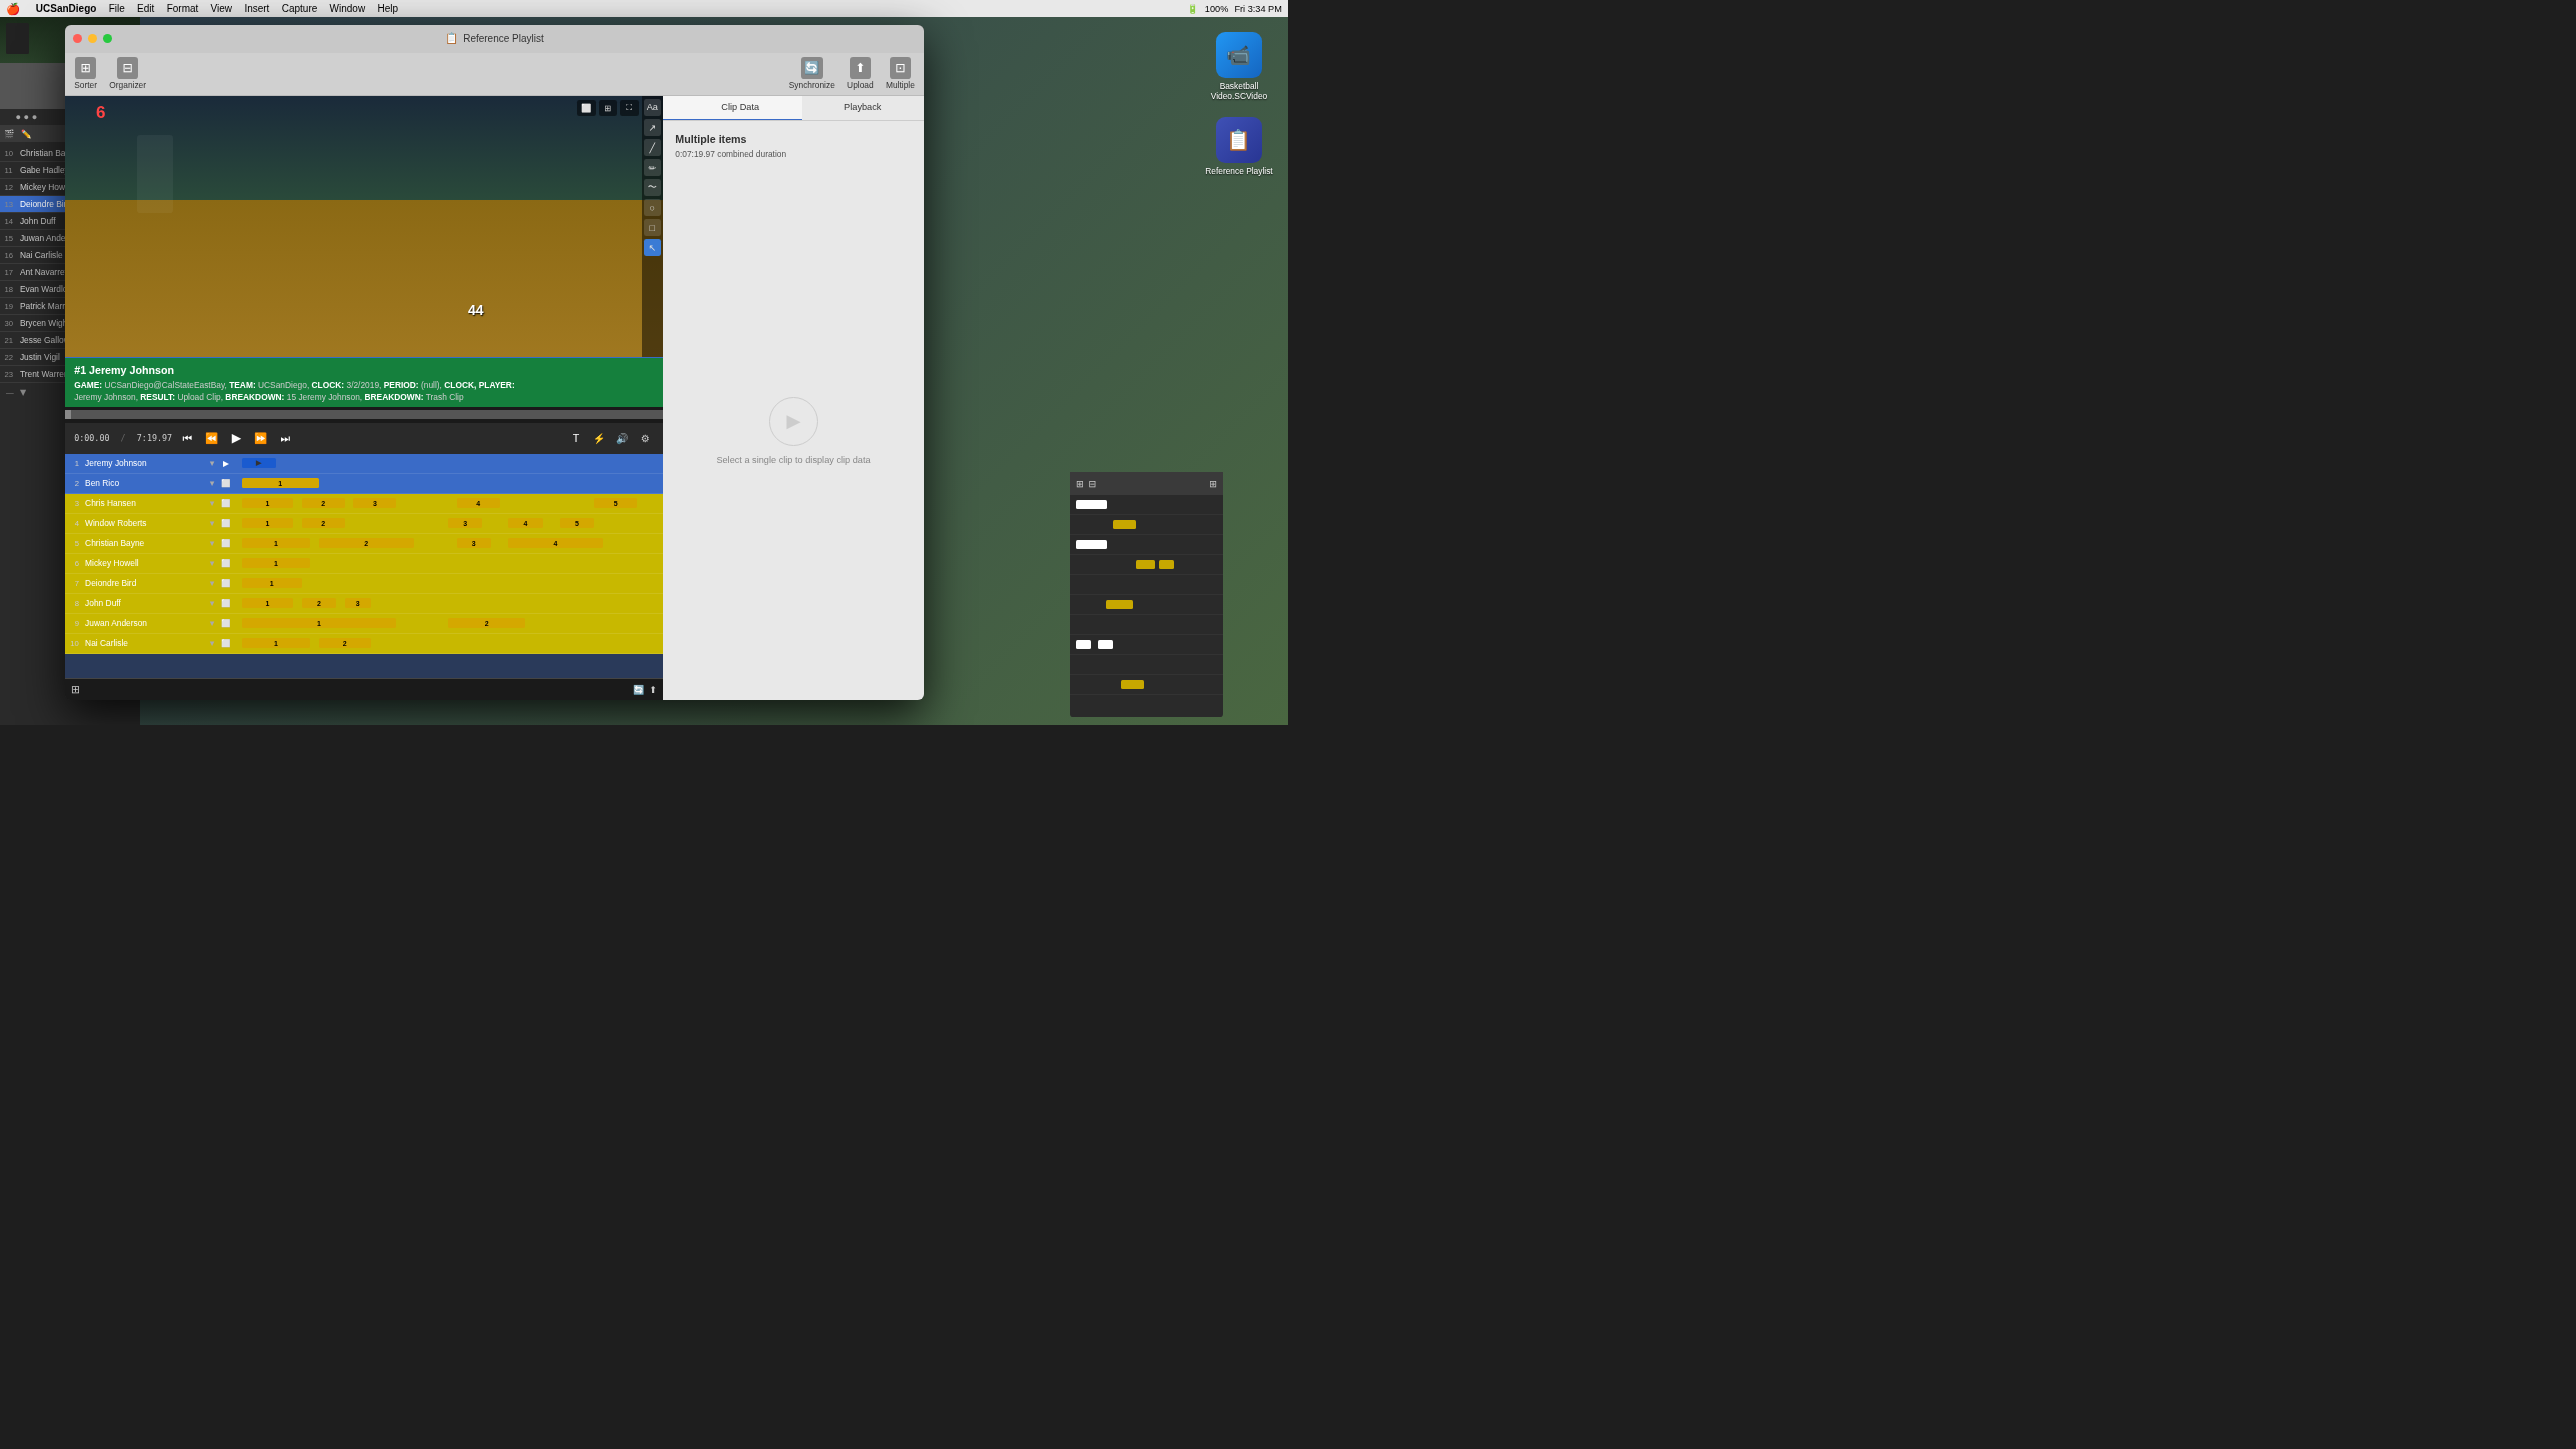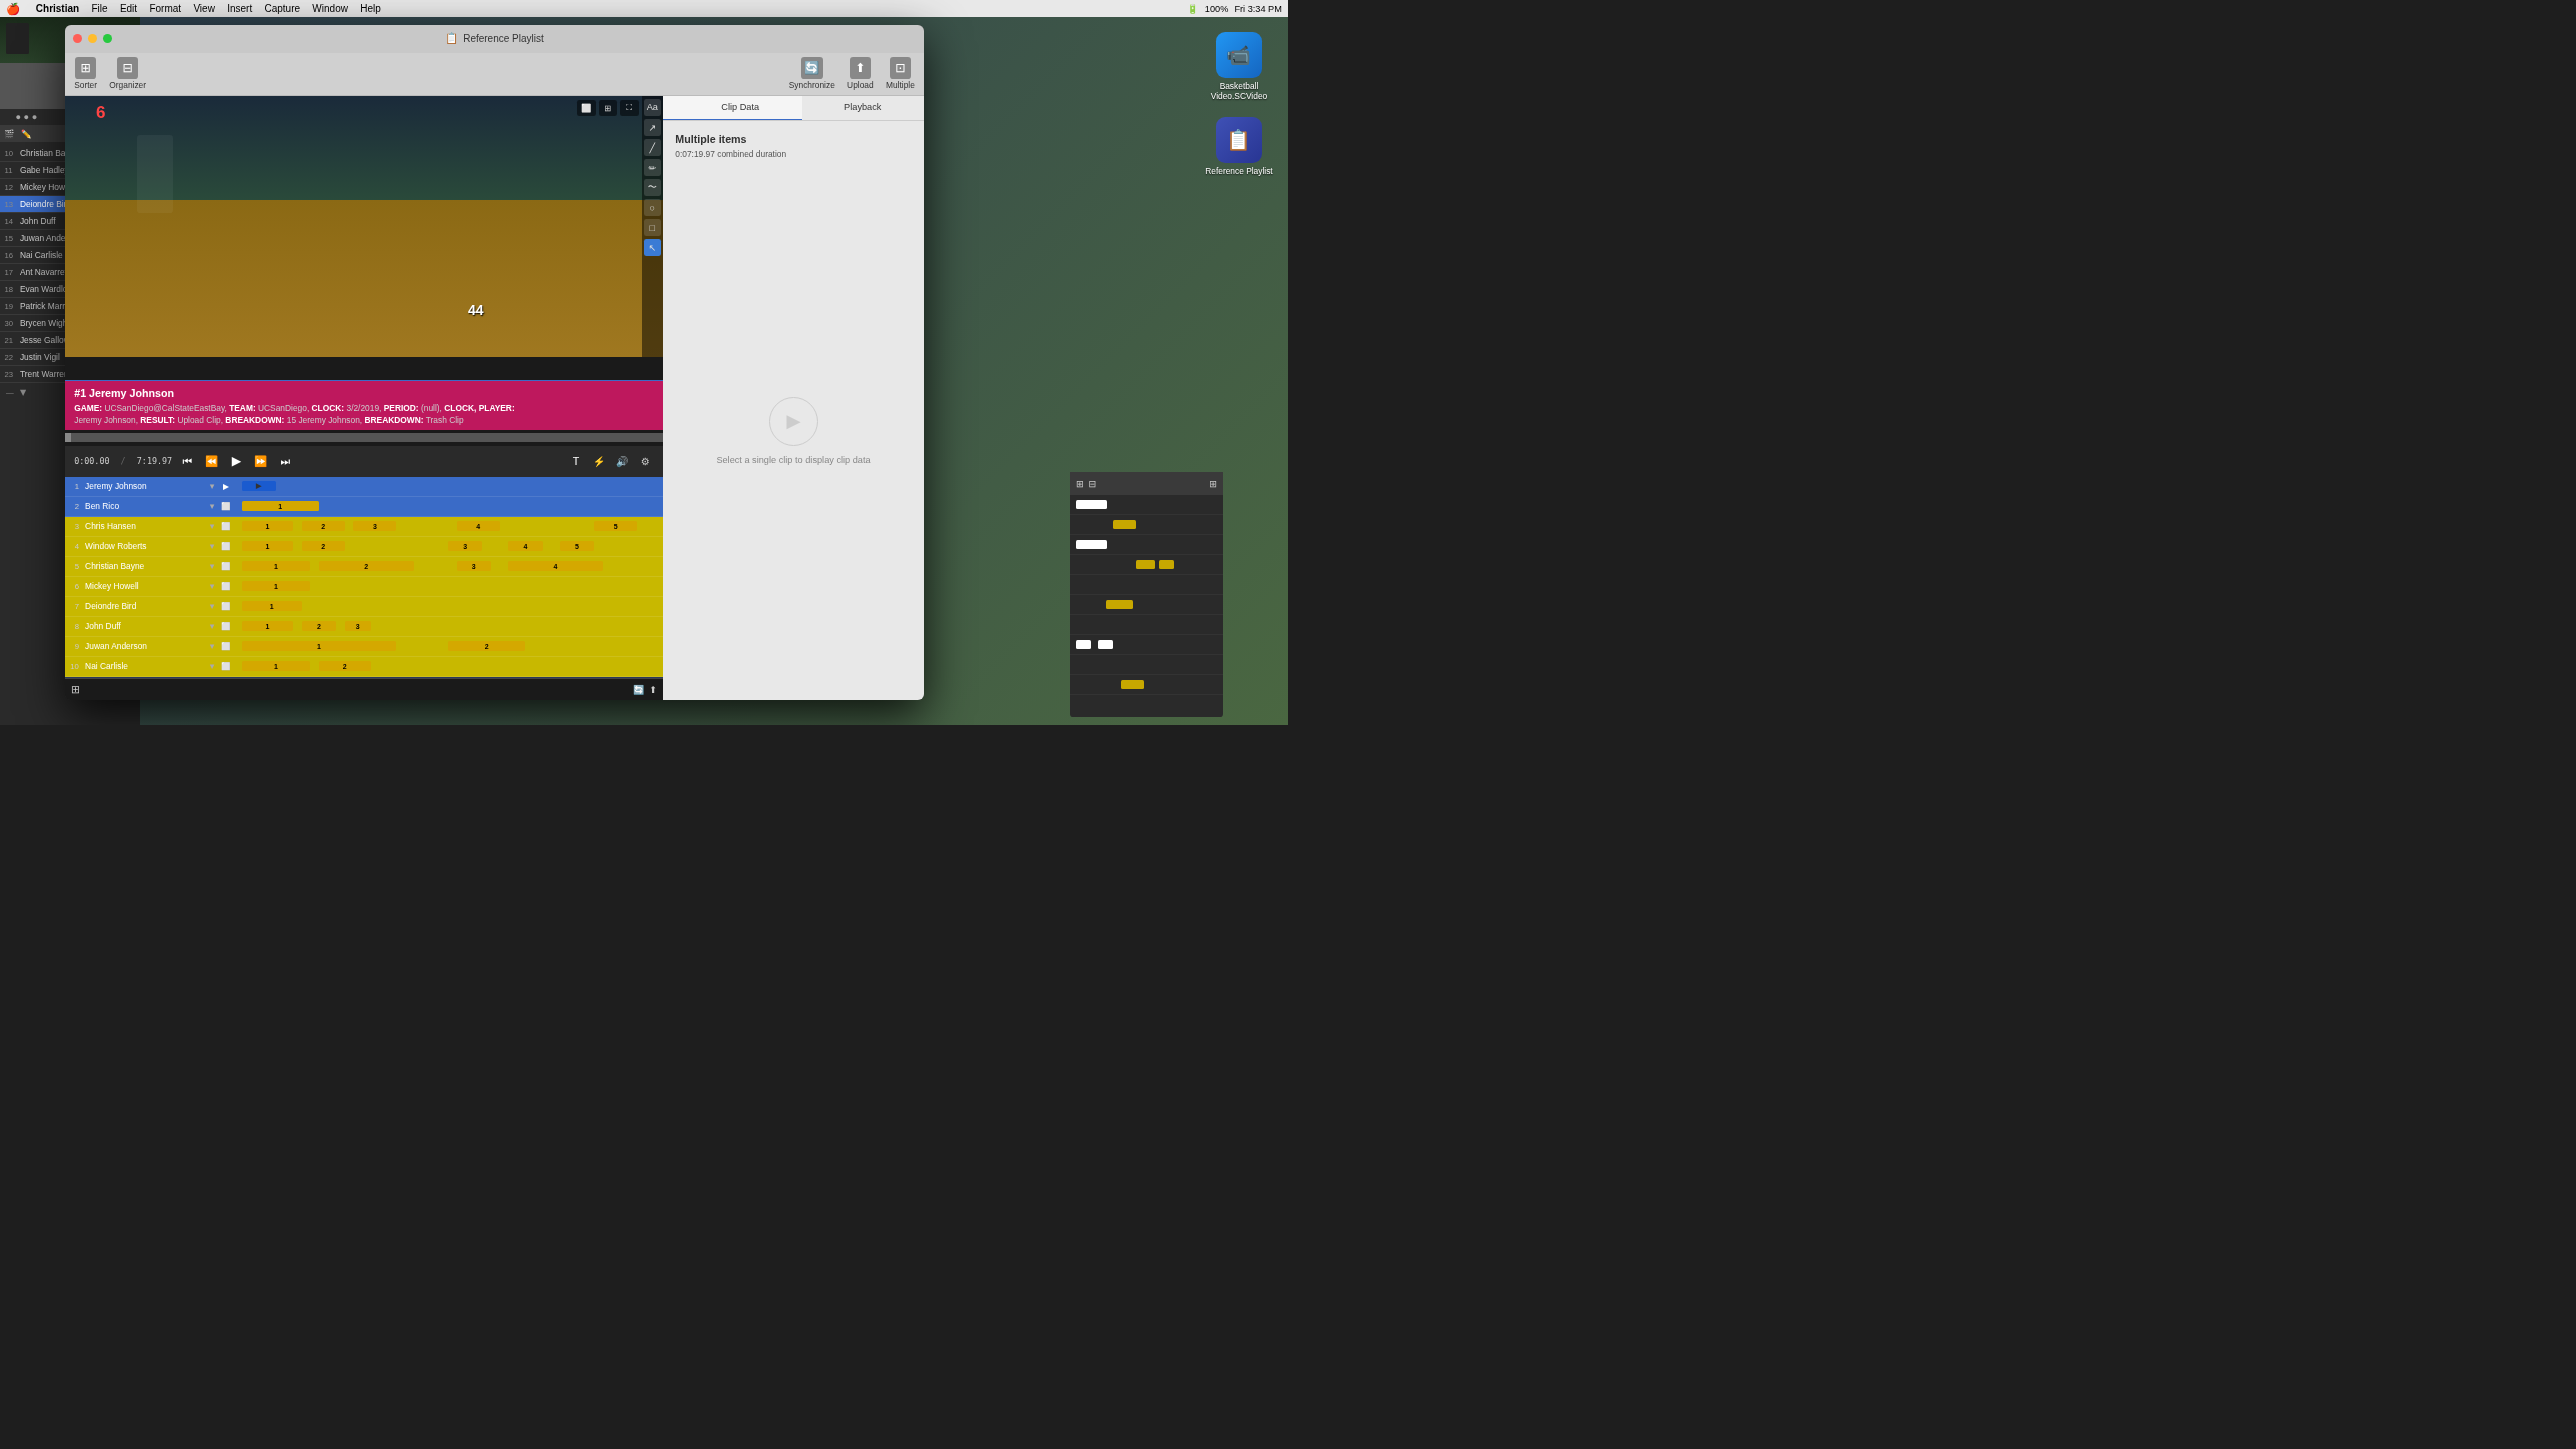--- a/index.html
+++ b/index.html
@@ -276,24 +276,23 @@
       display: flex;
       align-items: center;
       justify-content: center;
       cursor: pointer;
       font-size: 8.4px;
       color: #ccc;
     }
 
     
     #video-info {
-      background: #be185d;
+      background: #15803d;
       padding: 6.1px 9.2px 3.1px;
       border-top: 1.5px solid #3a6bc7;
-      margin-top: 23px;
     }
     #video-info .clip-name {
       font-size: 10.7px;
       font-weight: bold;
       color: #fff;
       margin-bottom: 3.1px;
     }
     #video-info .clip-meta {
       font-size: 8.4px;
       color: #ccc;
@@ -527,21 +526,21 @@
       height: 9.2px;
       background: #fff;
       border-radius: 1.5px;
     }
   </style>
 </head>
 <body>
 
 <div id="menu-bar">
   <span class="apple">🍎</span>
-  <span class="menu-item app-name">Christian</span>
+  <span class="menu-item app-name">UCSanDiego</span>
   <span class="menu-item">File</span>
   <span class="menu-item">Edit</span>
   <span class="menu-item">Format</span>
   <span class="menu-item">View</span>
   <span class="menu-item">Insert</span>
   <span class="menu-item">Capture</span>
   <span class="menu-item">Window</span>
   <span class="menu-item">Help</span>
   <div class="right-icons">
     <span>🔋</span>

